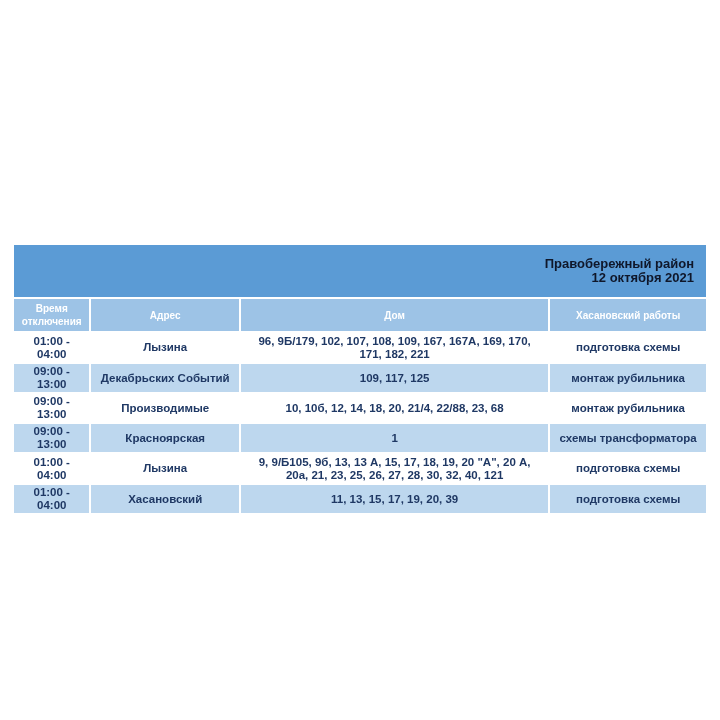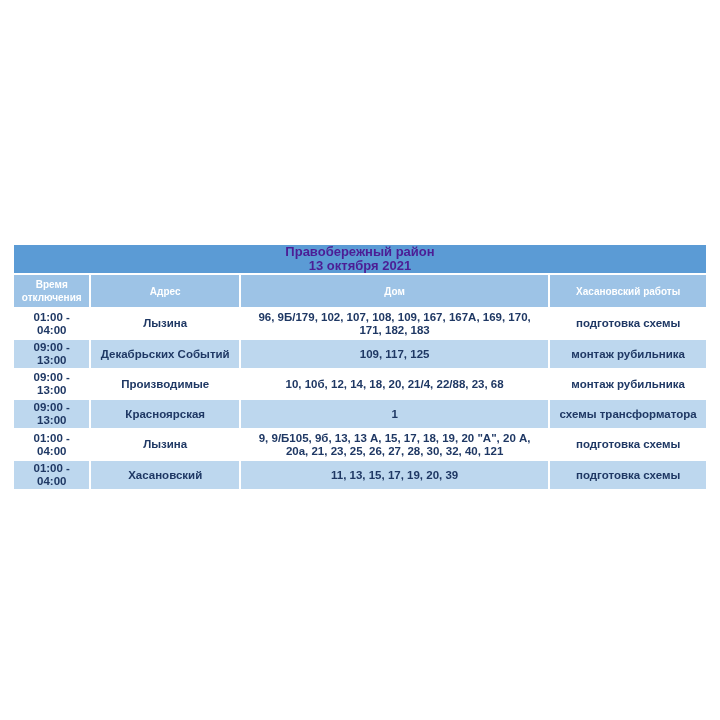--- a/index.html
+++ b/index.html
@@ -22,27 +22,27 @@
     width: 696px;
   }
   table.outage {
     width: 100%;
     border-collapse: separate;
     border-spacing: 2px;
     table-layout: fixed;
   }
   .title-cell {
     background: var(--title-bg, #5b9bd5);
-    color: #4c1d95;
+    color: #0f172a;
     font-weight: bold;
     font-size: 13px;
     line-height: 14px;
-    text-align: center;
+    text-align: right;
     vertical-align: middle;
-    padding: 0;
+    padding: 12px;
     height: 28px;
   }
   th.hcell {
     background: var(--header-bg, #9dc3e6);
     color: #ffffff;
     font-weight: bold;
     font-size: 10px;
     line-height: 13px;
     text-align: center;
     vertical-align: middle;
@@ -76,35 +76,35 @@
       <colgroup>
         <col style="width:11%">
         <col style="width:21.5%">
         <col style="width:44.8%">
         <col style="width:22.7%">
       </colgroup>
       <thead>
         <tr>
           <td class="title-cell" colspan="4">
             <div>Правобережный район</div>
-            <div>13 октября 2021</div>
+            <div>12 октября 2021</div>
           </td>
         </tr>
         <tr>
           <th class="hcell">Время отключения</th>
           <th class="hcell">Адрес</th>
           <th class="hcell">Дом</th>
           <th class="hcell">Хасановский работы</th>
         </tr>
       </thead>
       <tbody id="rows-body">
           <tr class="double">
             <td class="bcell">01:00 - 04:00</td>
             <td class="bcell">Лызина</td>
-            <td class="bcell">96, 9Б/179, 102, 107, 108, 109, 167, 167А, 169, 170, 171, 182, 183</td>
+            <td class="bcell">96, 9Б/179, 102, 107, 108, 109, 167, 167А, 169, 170, 171, 182, 221</td>
             <td class="bcell">подготовка схемы</td>
           </tr>
           <tr class="alt single">
             <td class="bcell">09:00 - 13:00</td>
             <td class="bcell">Декабрьских Событий</td>
             <td class="bcell">109, 117, 125</td>
             <td class="bcell">монтаж рубильника</td>
           </tr>
           <tr class="single">
             <td class="bcell">09:00 - 13:00</td>

